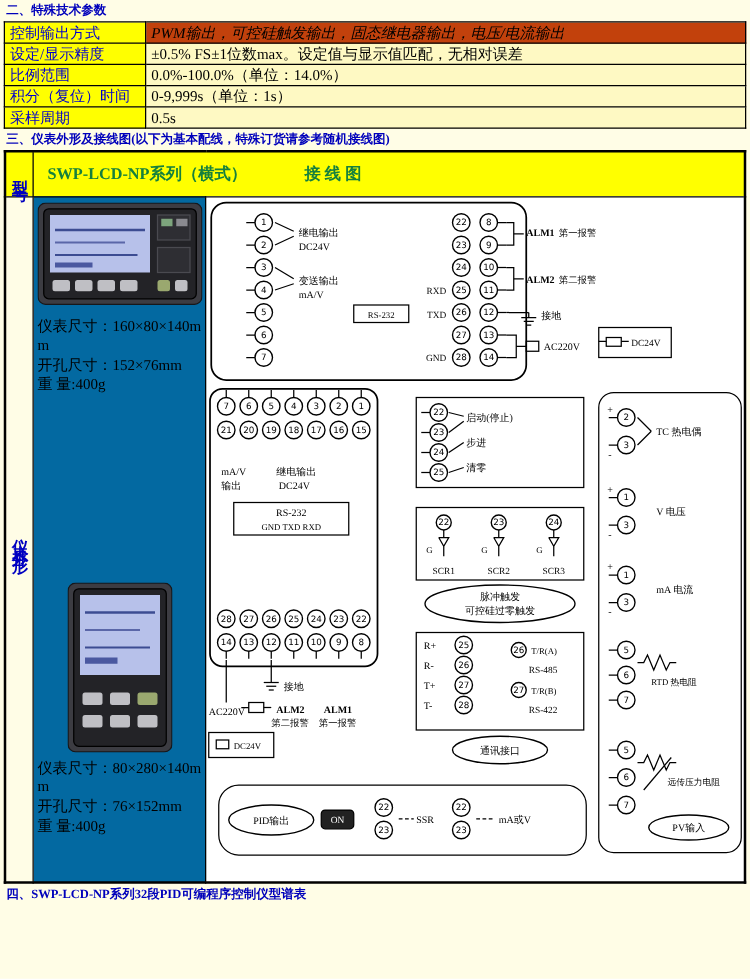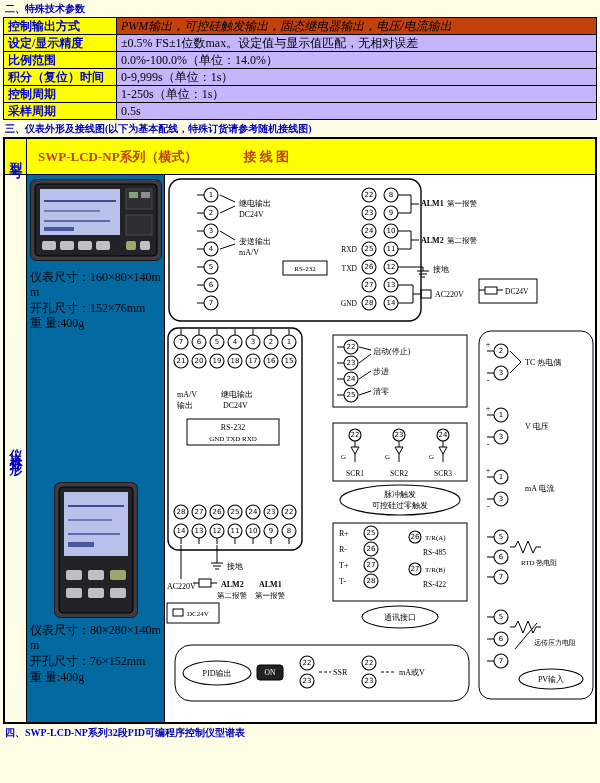--- a/index.html
+++ b/index.html
@@ -3,28 +3,28 @@
 <meta charset="utf-8">
 <style>
   *{box-sizing:border-box;}
   html,body{margin:0;padding:0;}
   body{width:600px;height:783px;background:#fffde6;overflow:hidden;
        font-family:"Liberation Serif","DejaVu Serif",serif;}
   .sec{color:#0000bb;font-weight:bold;font-size:10px;line-height:1.2;padding:3px 0 2px 5px;}
   table{border-collapse:collapse;}
   .params{margin:0 3px;width:594px;table-layout:fixed;}
   .params td{border:1px solid #000;font-size:12px;padding:0 4px;height:17px;line-height:1.2;}
-  .params .lbl{background:#ffff00;color:#0000cc;font-weight:bold;width:113px;}
-  .params .val{background:#c4b5fd;color:#000;}
+  .params .lbl{background:#ffff00;color:#0000cc;font-weight:normal;width:113px;}
+  .params .val{background:#fef9c3;color:#000;}
   .params tr.hl .val{background:#c2410c;font-style:italic;}
   .outline{margin:0 3px;width:594px;border:2px solid #000;}
   .outline td{border:1px solid #000;}
   .mcol{width:27px;background:#ffff00;text-align:center;vertical-align:middle;}
   .hdr{background:#ffff00;vertical-align:middle;height:36px;}
-  .hdr span{color:#c2410c;font-weight:bold;font-size:13px;}
+  .hdr span{color:#15803d;font-weight:bold;font-size:13px;}
   .hdr .s1{margin-left:10px;}
   .hdr .s2{margin-left:42px;}
   .scol{width:27px;background:#fffde6;text-align:center;vertical-align:middle;}
   .vtext{writing-mode:vertical-rl;text-orientation:upright;color:#0000c0;font-weight:bold;
          font-size:13px;margin:0 auto;letter-spacing:5px;}
   .pcol{width:136px;background:#0369a1;vertical-align:top;padding:4px 2px 0 3px;}
   .wcol{background:#ffffff;vertical-align:top;padding:0;}
   .wcol svg{display:block;}
   .dims{font-size:12px;color:#000;line-height:1.3;margin-top:5px;word-break:break-all;}
   .inst2{display:block;margin:150px auto 0 auto;}
@@ -58,24 +58,20 @@
   </tr>
   <tr>
     <td class="lbl">比例范围</td>
     <td class="val">0.0%-100.0%（单位：14.0%）</td>
   </tr>
   <tr>
     <td class="lbl">积分（复位）时间</td>
     <td class="val">0-9,999s（单位：1s）</td>
   </tr>
   <tr>
-    <td class="lbl">控制周期</td>
-    <td class="val">1-250s（单位：1s）</td>
-  </tr>
-  <tr>
     <td class="lbl">采样周期</td>
     <td class="val">0.5s</td>
   </tr>
 </tbody>
   </table>
 
 <div class="sec">三、仪表外形及接线图(以下为基本配线，特殊订货请参考随机接线图)</div>
 
 <table class="outline">
   <tbody>

